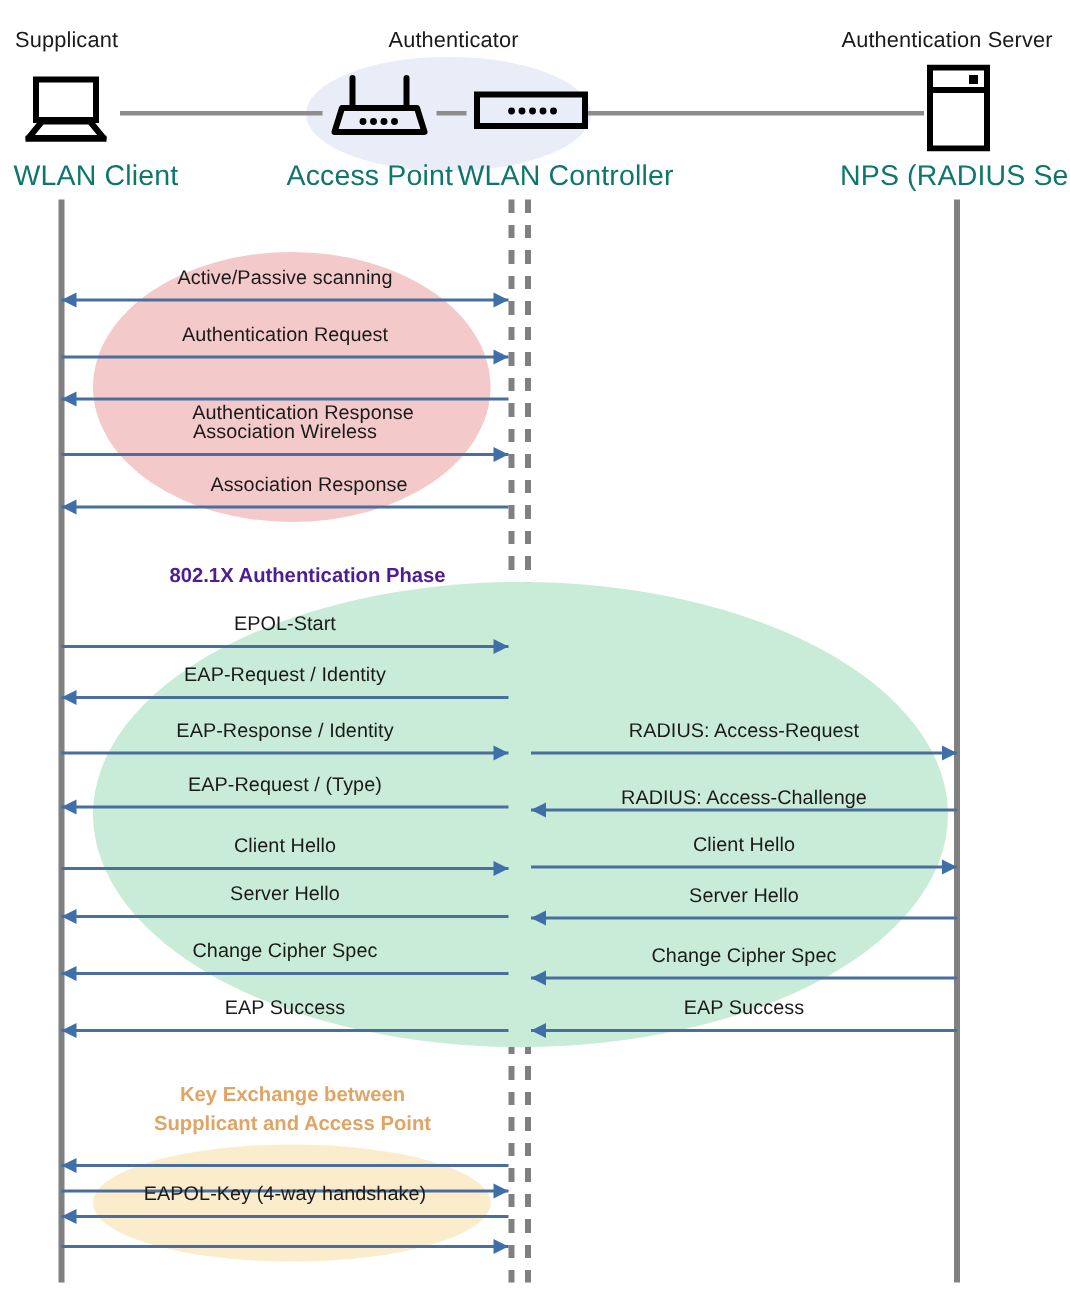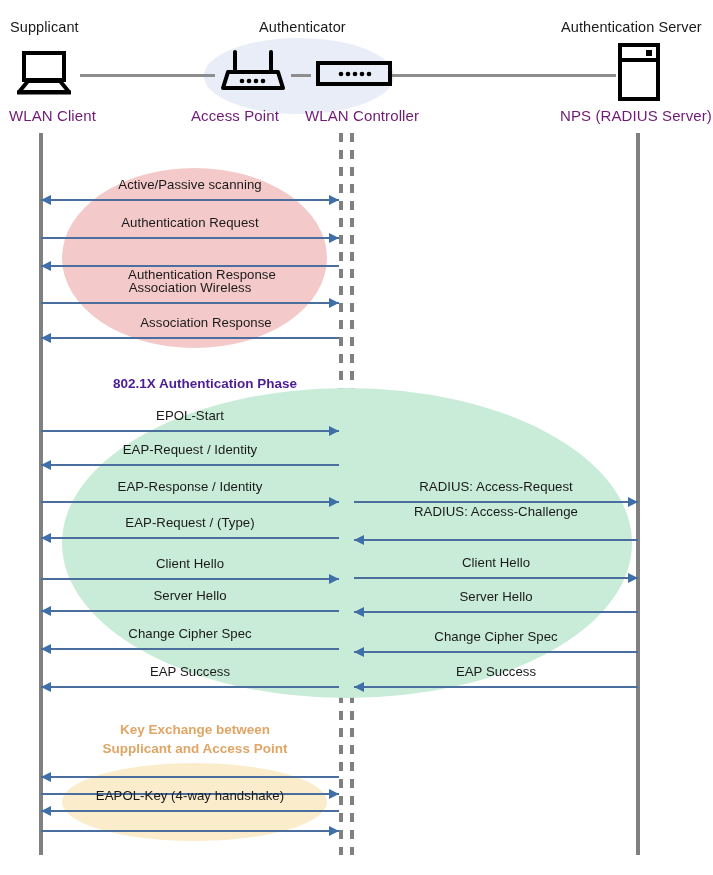--- a/index.html
+++ b/index.html
@@ -19,22 +19,22 @@
   
   .actor-title{
     position:absolute;
     font-size:14.5px;
     color:#1a1a1a;
     white-space:nowrap;
     letter-spacing:.1px;
   }
   .actor-sub{
     position:absolute;
-    font-size:15px;
-    color:#701a75;
+    font-size:19px;
+    color:#0f766e;
     white-space:nowrap;
     letter-spacing:.1px;
   }
   .auth-blob{
     position:absolute;
     background:#e8edf7;
     border-radius:50%;
   }
   .link-line{
     position:absolute;
@@ -255,21 +255,21 @@
       <div class="msg-line" style="left: 41px; top: 810px; width: 298px;"></div>
       <div class="arrow-head arrow-left" style="left: 41px; top: 806px;"></div>
       <div class="abs" style="left: 41px; top: 808px; width: 298px; height: 24px;"></div>
       <div class="msg-line" style="left: 41px; top: 830px; width: 298px;"></div>
       <div class="arrow-head arrow-right" style="left: 329px; top: 826px;"></div>
       <div class="abs" style="left: 354px; top: 479px; width: 284px; height: 24px;">
         <div class="msg-label" style="left: 0px; top: 0px; width: 284px;">RADIUS: Access-Request</div>
       </div>
       <div class="msg-line" style="left: 354px; top: 501px; width: 284px;"></div>
       <div class="arrow-head arrow-right" style="left: 628px; top: 497px;"></div>
-      <div class="abs" style="left: 354px; top: 504px; width: 284px; height: 24px;">
+      <div class="abs" style="left: 354px; top: 524px; width: 284px; height: 24px;">
         <div class="msg-label" style="left: 0px; top: 0px; width: 284px;">RADIUS: Access-Challenge</div>
       </div>
       <div class="msg-line" style="left: 354px; top: 539px; width: 284px;"></div>
       <div class="arrow-head arrow-left" style="left: 354px; top: 535px;"></div>
       <div class="abs" style="left: 354px; top: 555px; width: 284px; height: 24px;">
         <div class="msg-label" style="left: 0px; top: 0px; width: 284px;">Client Hello</div>
       </div>
       <div class="msg-line" style="left: 354px; top: 577px; width: 284px;"></div>
       <div class="arrow-head arrow-right" style="left: 628px; top: 573px;"></div>
       <div class="abs" style="left: 354px; top: 589px; width: 284px; height: 24px;">

